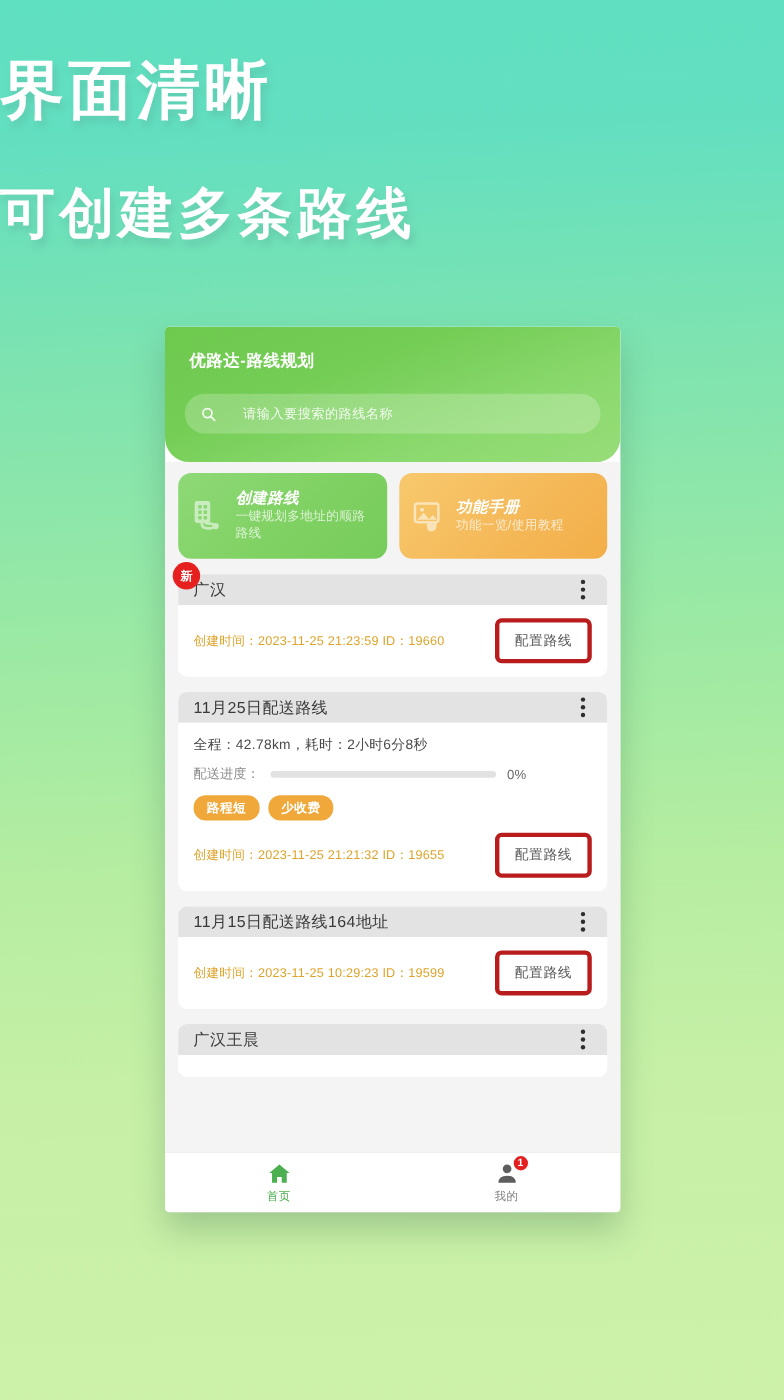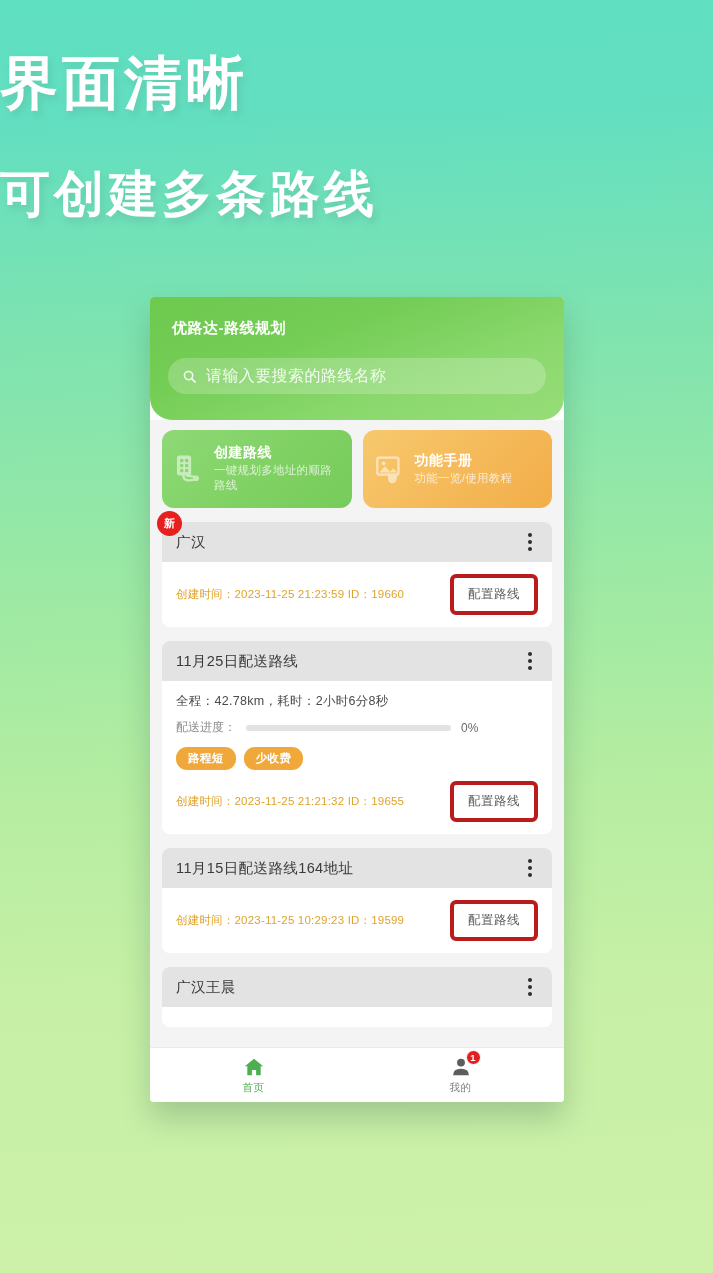--- a/index.html
+++ b/index.html
@@ -62,22 +62,22 @@
     display: flex;
     align-items: center;
     height: 36px;
     background: rgba(255,255,255,0.22);
     border-radius: 18px;
     padding: 0 14px;
   }
   .search-icon { width: 15px; height: 15px; flex: 0 0 auto; opacity: 0.92; }
   .search-placeholder {
     color: rgba(255,255,255,0.88);
-    font-size: 16px;
-    margin-left: 9px;
+    font-size: 12px;
+    margin-left: 24px;
     letter-spacing: 0.4px;
   }
 
   
   .app-body {
     flex: 1 1 auto;
     background: #f4f4f4;
     padding: 10px 12px 0 12px;
     overflow: hidden;
     position: relative;
@@ -95,40 +95,41 @@
     box-sizing: border-box;
     overflow: hidden;
   }
   .quick-card.green  { background: linear-gradient(135deg, #8ed977 0%, #80d163 55%, #76cc5a 100%); }
   .quick-card.orange { background: linear-gradient(135deg, #f7c96d 0%, #f5b959 55%, #f2ae48 100%); }
   .quick-icon { width: 34px; height: 34px; flex: 0 0 auto; opacity: 0.55; margin-right: 8px; }
   .quick-text { min-width: 0; }
   .quick-title {
     color: #ffffff; font-size: 14px; font-weight: 700; letter-spacing: 0.5px;
     line-height: 1.2;
+    font-style: italic;
   }
   .quick-sub {
     color: rgba(255,255,255,0.72);
     font-size: 11.5px; line-height: 1.35; margin-top: 2px;
     letter-spacing: 0.3px;
   }
 
   
   .route-card {
     position: relative;
     margin-top: 14px;
     border-radius: 8px;
     background: #ffffff;
     overflow: visible;
   }
   .route-head {
     background: #e3e3e3;
     border-top-left-radius: 8px;
     border-top-right-radius: 8px;
-    height: 40px;
+    height: 28px;
     display: flex;
     align-items: center;
     padding: 0 14px;
     box-sizing: border-box;
   }
   .route-name {
     color: #3a3a3a;
     font-size: 14.5px;
     flex: 1 1 auto;
     letter-spacing: 0.4px;

